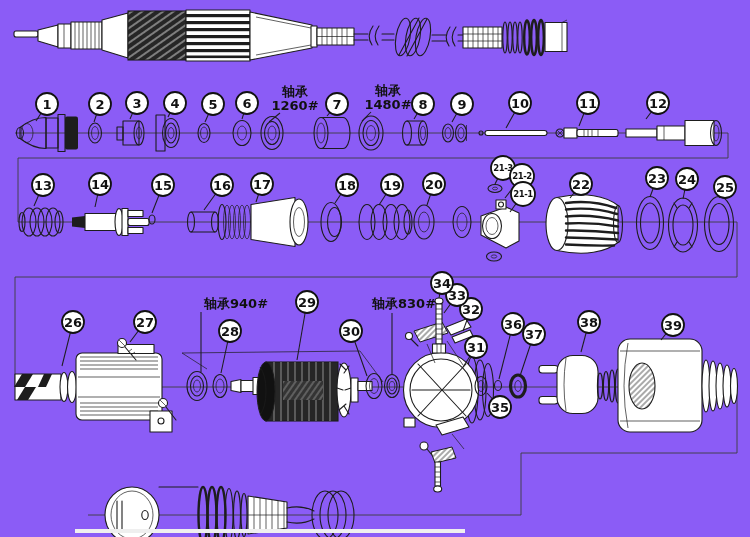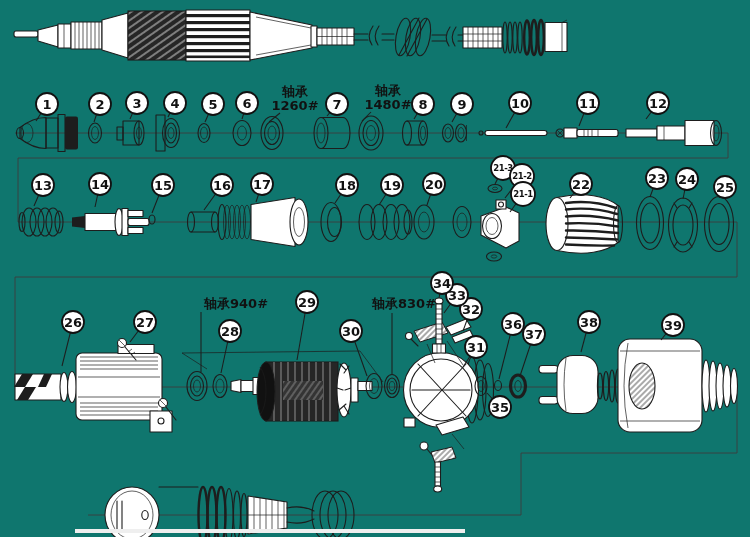--- a/index.html
+++ b/index.html
@@ -1,16 +1,16 @@
 <!DOCTYPE html>
 <html><head>
 <meta charset="utf-8">
 <style>
   html,body{margin:0;padding:0;background:#fff}
-  .stage{position:relative;width:750px;height:537px;background:#0f766e;overflow:hidden;
+  .stage{position:relative;width:750px;height:537px;background:#8b5cf6;overflow:hidden;
          font-family:"DejaVu Sans","Liberation Sans",sans-serif}
   svg{display:block}
   .s{stroke:#1d1d1d;fill:none;stroke-width:1.1;stroke-linecap:round;stroke-linejoin:round}
   .sw{stroke:#1d1d1d;fill:#ffffff;stroke-width:1.1;stroke-linejoin:round}
   .t{stroke:#1d1d1d;fill:none;stroke-width:.7}
   .bold{stroke-width:2.4}
   .f{fill:#1d1d1d;stroke:none}
   .flow{stroke:#3c3c3c;stroke-width:.9;fill:none}
   .leader{stroke:#1d1d1d;stroke-width:1.05;fill:none}
   .balloon{fill:#ffffff;stroke:#111111;stroke-width:1.8}

